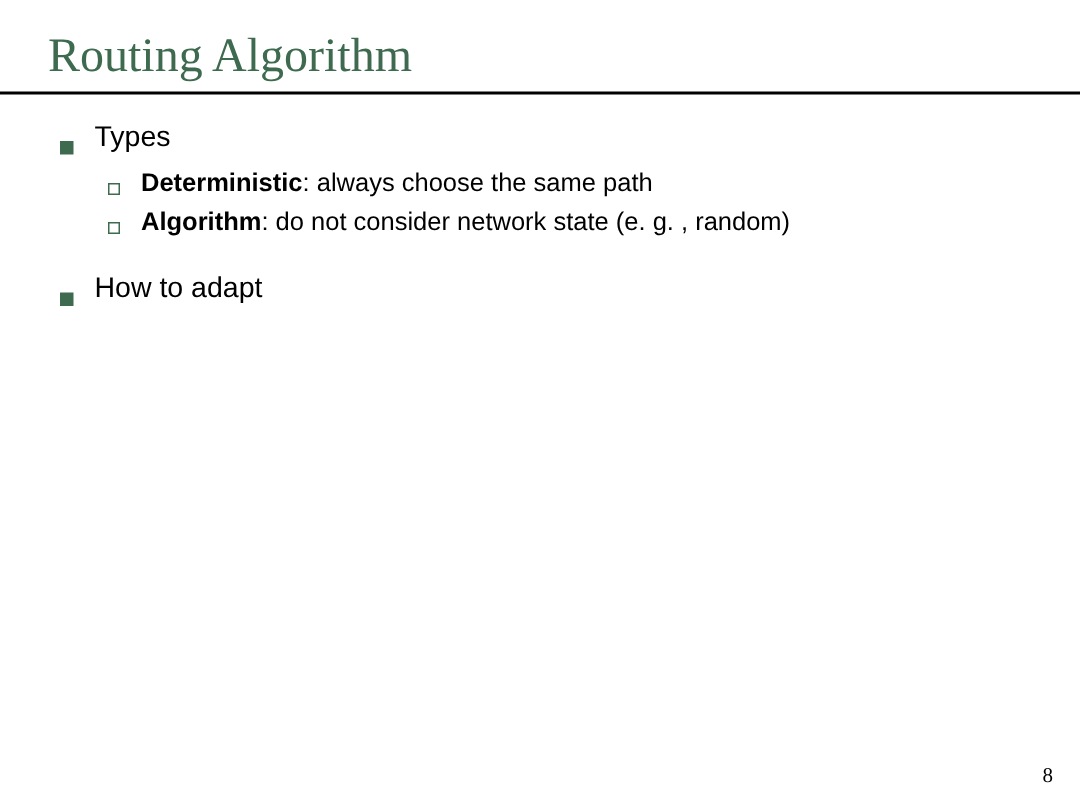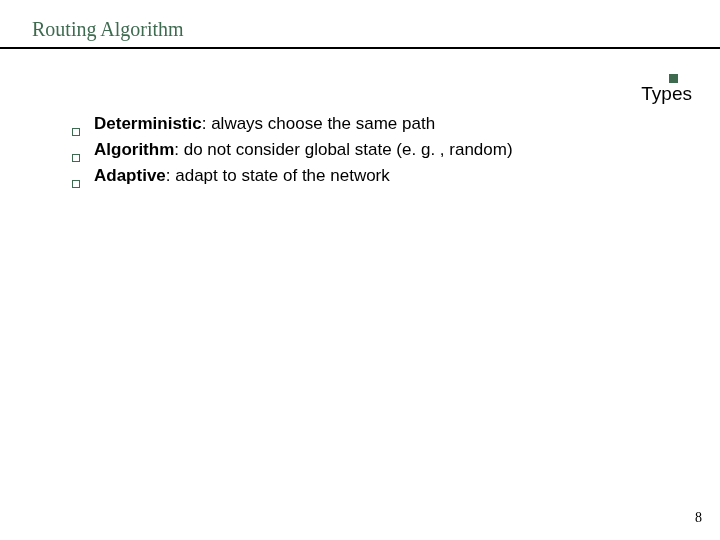--- a/index.html
+++ b/index.html
@@ -12,21 +12,21 @@
     overflow: hidden;
   }
   .slide {
     width: 100%;
     height: 100%;
     padding: 18px 28px 18px 28px;
     position: relative;
   }
   .title {
     font-family: Garamond, "Times New Roman", serif;
-    font-size: 20px;
+    font-size: 32px;
     color: #3e6b4f;
     font-weight: 400;
     margin-bottom: 6px;
     padding-left: 4px;
   }
   .title-divider {
     border: none;
     border-top: 2px solid #000;
     margin-left: -28px;
     margin-right: -28px;
@@ -36,40 +36,39 @@
     padding-left: 12px;
     padding-top: 14px;
   }
   .level1 {
     margin-bottom: 22px;
   }
   .level1-header {
     display: flex;
     align-items: flex-end;
     margin-bottom: 8px;
-    flex-direction: column;
   }
   .bullet-square {
     width: 9px;
     height: 9px;
     background: #3e6b4f;
     margin-top: 7px;
     margin-right: 14px;
     flex-shrink: 0;
   }
   .level1-text {
     font-size: 19px;
     color: #000;
   }
   .level2-list {
     padding-left: 32px;
   }
   .level2-item {
     display: flex;
-    align-items: flex-end;
+    align-items: center;
     margin-bottom: 3px;
   }
   .bullet-hollow {
     width: 8px;
     height: 8px;
     border: 1.2px solid #3e6b4f;
     margin-top: 7px;
     margin-right: 14px;
     flex-shrink: 0;
   }
@@ -102,30 +101,30 @@
         <div class="bullet-square"></div>
         <div class="level1-text">Types</div>
       </div>
       <div class="level2-list">
         <div class="level2-item">
           <div class="bullet-hollow"></div>
           <div class="level2-text"><span class="bold">Deterministic</span><span>: always choose the same path</span></div>
         </div>
         <div class="level2-item">
           <div class="bullet-hollow"></div>
-          <div class="level2-text"><span class="bold">Algorithm</span><span>: do not consider global state (e. g. , random)</span></div>
-        </div>
-        <div class="level2-item">
-          <div class="bullet-hollow"></div>
-          <div class="level2-text"><span class="bold">Adaptive</span><span>: adapt to state of the network</span></div>
+          <div class="level2-text"><span class="bold">Algorithm</span><span>: do not consider network state (e. g. , random)</span></div>
         </div>
       </div>
     </div>
 
     <div class="level1">
+      <div class="level1-header">
+        <div class="bullet-square"></div>
+        <div class="level1-text">How to adapt</div>
+      </div>
       <div class="level2-list">
       </div>
     </div>
 
   </div>
 
   <div class="page-number">8</div>
 </div>
 
 </body></html>

